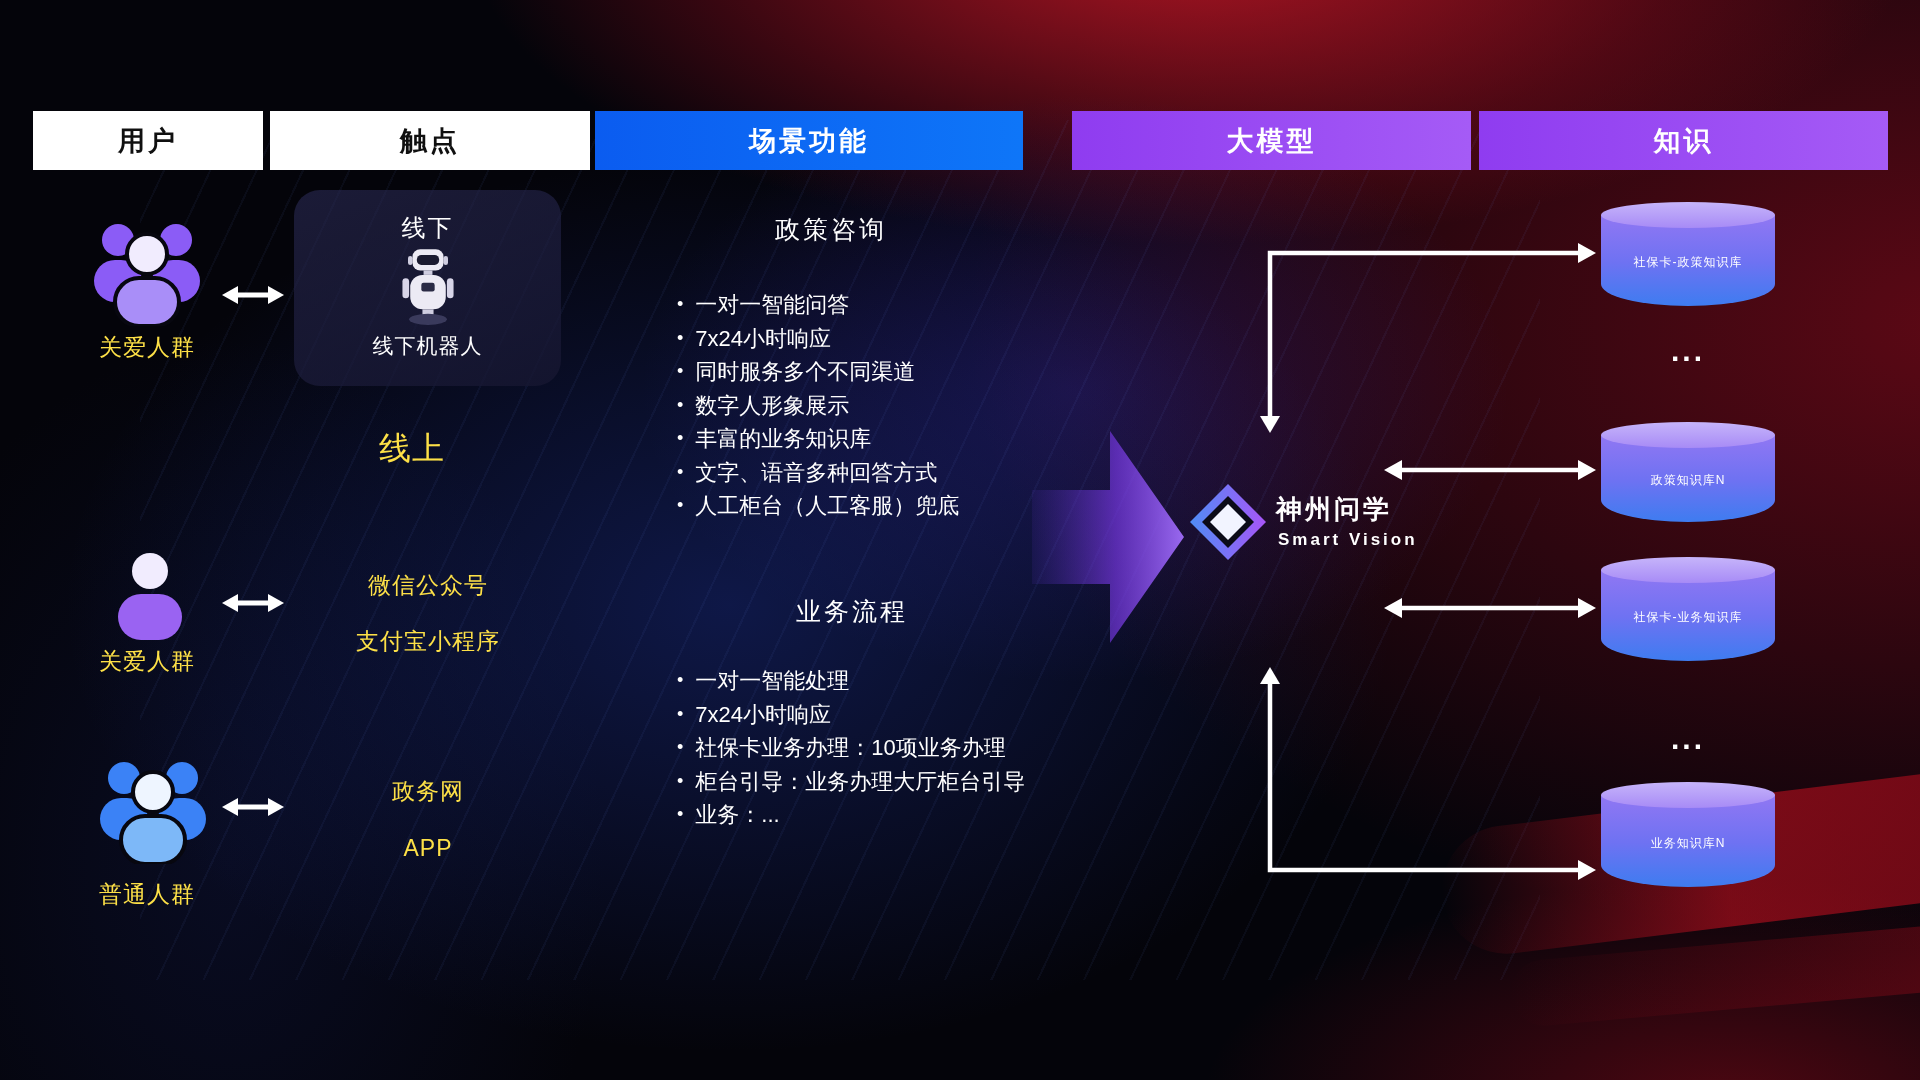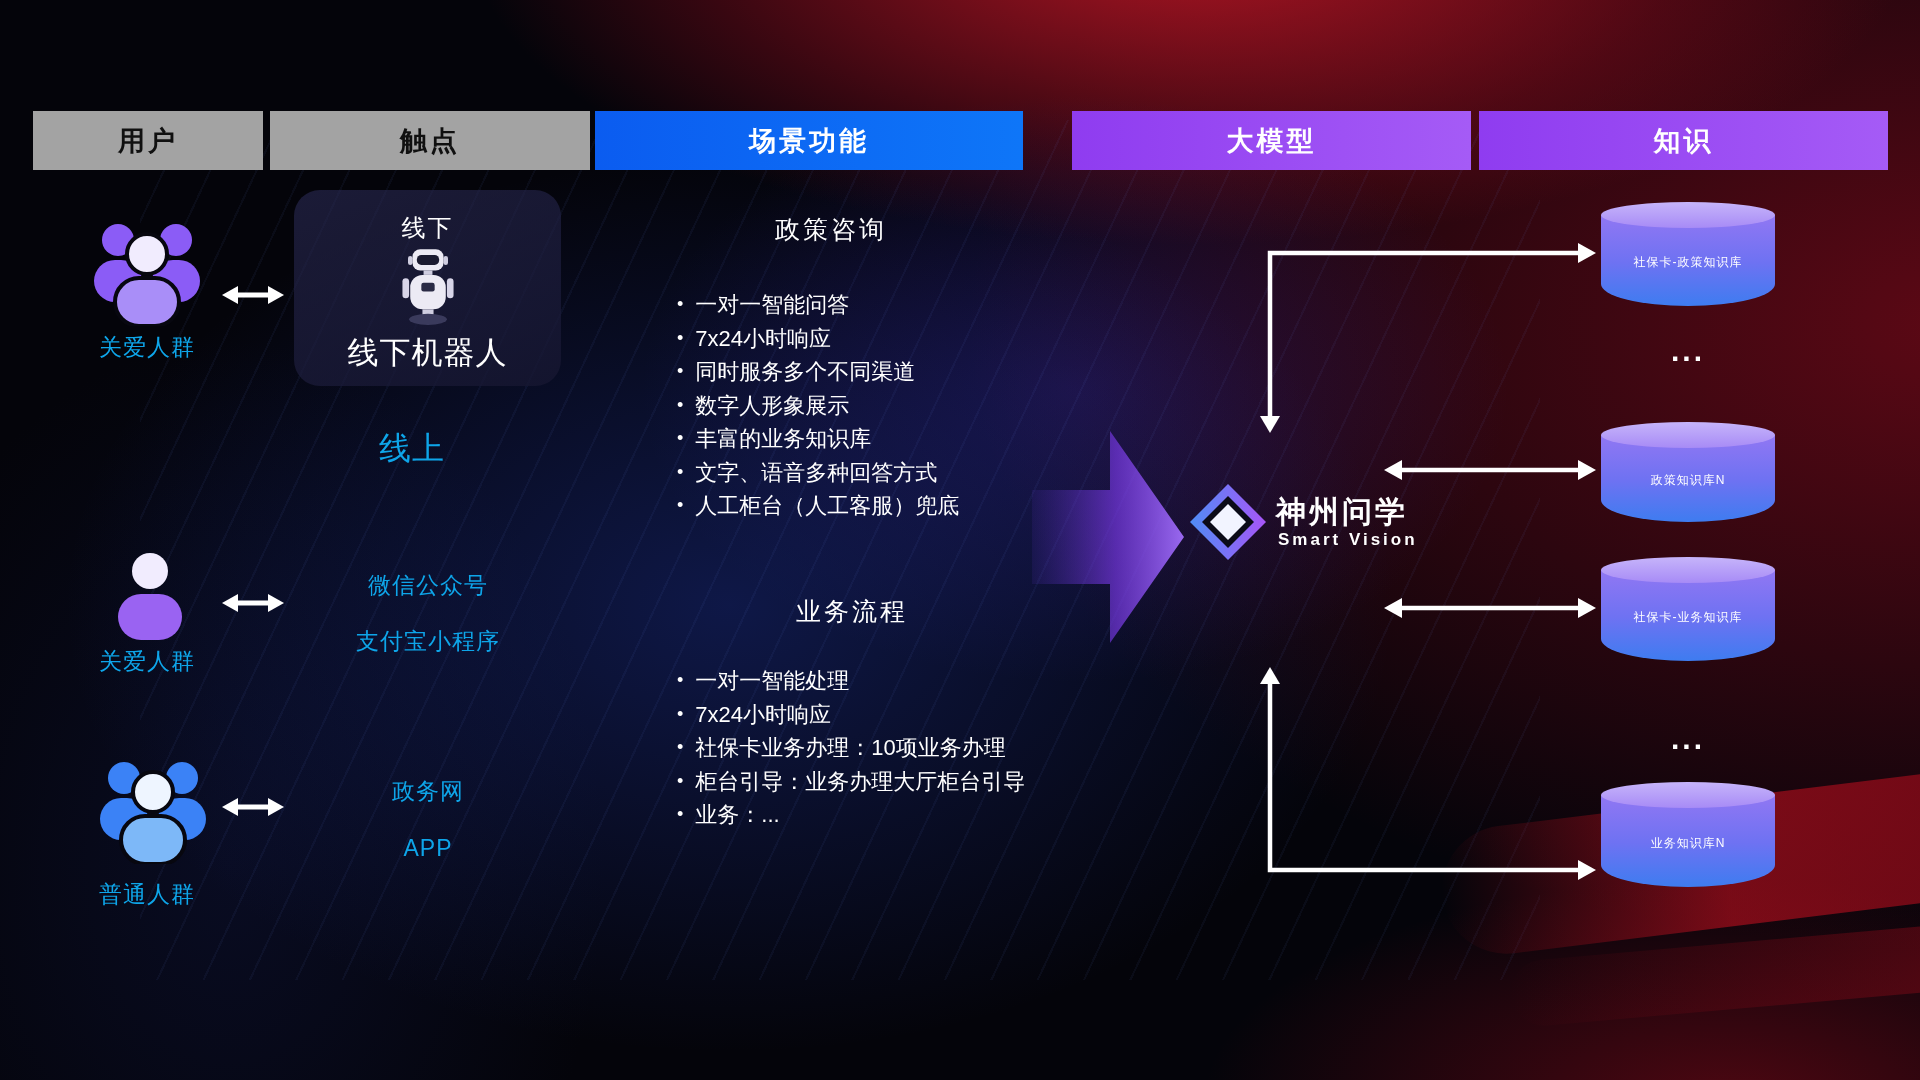--- a/index.html
+++ b/index.html
@@ -35,60 +35,60 @@
   .vignette { background:radial-gradient(140% 125% at 50% 45%, transparent 58%, rgba(0,0,0,0.55) 100%); }
 
   .content { position:absolute; inset:0; z-index:2; }
 
   
   .hdr {
     position:absolute; top:111px; height:59px;
     display:flex; align-items:center; justify-content:center;
     font-size:27px; font-weight:bold; letter-spacing:3px;
   }
-  .hdr-white { background:#a3a3a3; color:#101010; }
+  .hdr-white { background:#ffffff; color:#101010; }
   .hdr-blue  { background:linear-gradient(90deg,#0b5cf0,#0e76f8); color:#fff; }
   .hdr-purple{ background:linear-gradient(90deg,#8f3cf0,#a55bf6); color:#fff; }
   #hdr-user     { left:33px;   width:230px; }
   #hdr-touch    { left:270px;  width:320px; }
   #hdr-scenario { left:595px;  width:428px; }
   #hdr-model    { left:1072px; width:399px; }
   #hdr-knowledge{ left:1479px; width:409px; }
 
   
-  .txt { position:absolute; color:#0ea5e9; text-align:center; }
+  .txt { position:absolute; color:#fde047; text-align:center; }
   .u-label { font-size:23px; letter-spacing:1px; }
   .t-label { font-size:23px; letter-spacing:1px; }
   .sec-title { position:absolute; font-size:25px; letter-spacing:3px; text-align:center; }
 
   
   .user-icon { position:absolute; }
   .dbl-arrow { position:absolute; width:62px; height:28px; }
 
   
   .offline-box {
     position:absolute; left:294px; top:190px; width:267px; height:196px;
     background:linear-gradient(160deg, rgba(46,46,92,0.55), rgba(22,22,48,0.8));
     border-radius:26px;
   }
   .offline-box .ob-title { position:absolute; top:22px; left:0; width:100%; text-align:center; font-size:24px; letter-spacing:2px; }
   .offline-box .ob-robot { position:absolute; top:56px; left:50%; transform:translateX(-50%); }
-  .offline-box .ob-device{ position:absolute; top:142px; left:0; width:100%; text-align:center; font-size:31px; letter-spacing:1px; }
+  .offline-box .ob-device{ position:absolute; top:142px; left:0; width:100%; text-align:center; font-size:21px; letter-spacing:1px; }
 
   
   .bullets { position:absolute; list-style:none; font-size:22px; }
   .bullets li { line-height:32.5px; white-space:nowrap; }
   .bullets li::before { content:"•"; margin-right:12px; font-size:18px; position:relative; top:-2px; }
 
   
   .flow-arrow { position:absolute; left:1032px; top:428px; }
 
   
   .brand-logo { position:absolute; left:1188px; top:482px; }
-  .brand-name { position:absolute; left:1276px; top:492px; font-size:30px; font-weight:bold; letter-spacing:3px; }
+  .brand-name { position:absolute; left:1276px; top:492px; font-size:26px; font-weight:bold; letter-spacing:3px; }
   .brand-sub  { position:absolute; left:1278px; top:530px; font-size:17px; font-weight:bold; letter-spacing:3px; }
 
   
   .connectors { position:absolute; left:1230px; top:230px; }
 
   
   .cyl { position:absolute; left:1601px; width:174px; }
   .cyl-top {
     position:absolute; left:0; top:0; width:100%; height:26px; border-radius:50%;
     background:linear-gradient(180deg,#c6b4fa,#a78bf6); z-index:2;

